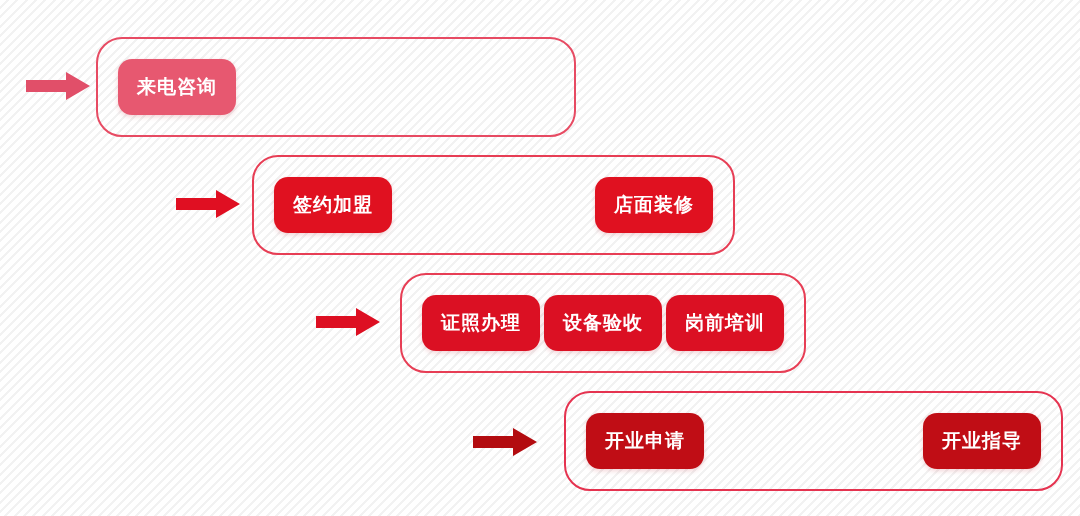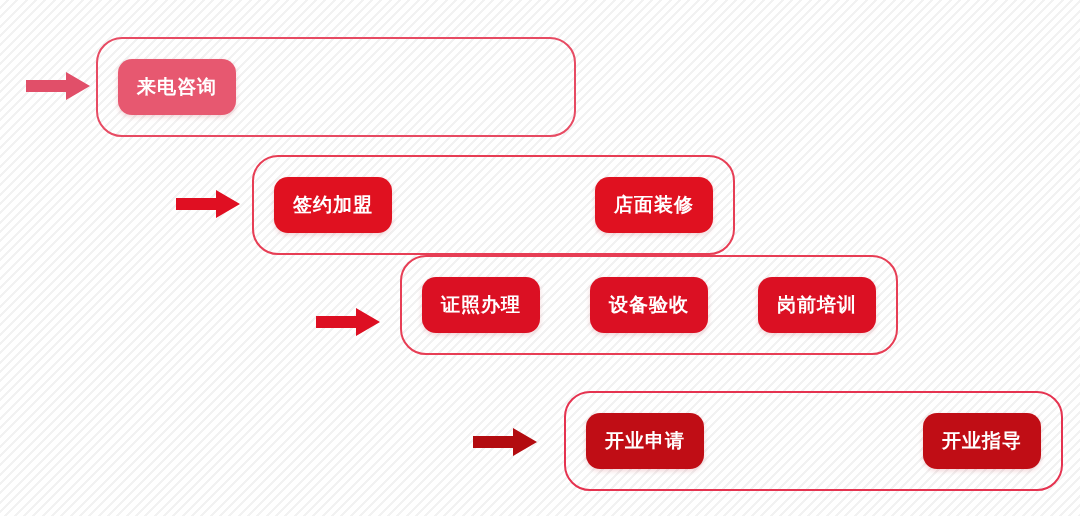--- a/index.html
+++ b/index.html
@@ -48,21 +48,21 @@
     letter-spacing: 1px;
     white-space: nowrap;
     box-shadow: 0 2px 5px rgba(190, 20, 40, 0.18);
   }
   
   .s1 .arrow { left: 26px;  top: 71px;  }
   .s1 .box   { left: 96px;  top: 37px;  width: 480px; }
   .s2 .arrow { left: 176px; top: 189px; }
   .s2 .box   { left: 252px; top: 155px; width: 483px; }
   .s3 .arrow { left: 316px; top: 307px; }
-  .s3 .box   { left: 400px; top: 255px; width: 498px; }
+  .s3 .box   { left: 400px; top: 273px; width: 406px; }
   .s4 .arrow { left: 473px; top: 427px; }
   .s4 .box   { left: 564px; top: 391px; width: 499px; }
 </style>
 </head>
 <body>
 
 <div class="canvas">
 
   <div class="stage s1" style="--btn: #e75870; --border: #e74b63; --arrow: #e14f69; --text: #ffffff;">
     <svg class="arrow" viewBox="0 0 64 30" aria-hidden="true">

